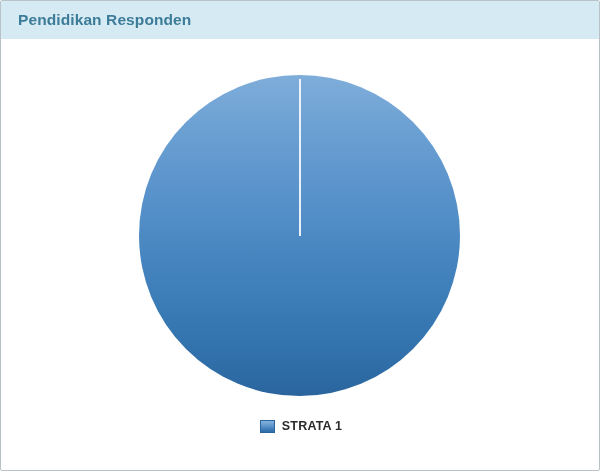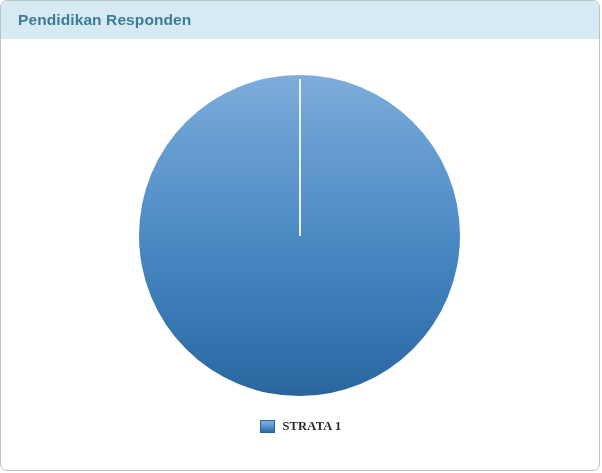--- a/index.html
+++ b/index.html
@@ -15,21 +15,21 @@
   }
 
   #chart-card {
     position: absolute;
     left: 0;
     top: 0;
     width: 600px;
     height: 471px;
     box-sizing: border-box;
     border: 1px solid #b9c2c7;
-    border-radius: 7px;
+    border-radius: 2px;
     background: #ffffff;
     overflow: hidden;
   }
 
   #card-header {
     position: absolute;
     left: 0;
     top: 0;
     width: 100%;
     height: 38px;
@@ -93,21 +93,20 @@
 
   
   #legend {
     position: absolute;
     left: 0;
     top: 380px;
     width: 600px;
     display: flex;
     justify-content: center;
     align-items: flex-start;
-    font-family: Liberation Serif, serif;
   }
   .legend-item {
     display: flex;
     align-items: center;
   }
   .legend-swatch {
     width: 15px;
     height: 13px;
     margin-right: 7px;
     border: 1px solid #2a649c;

